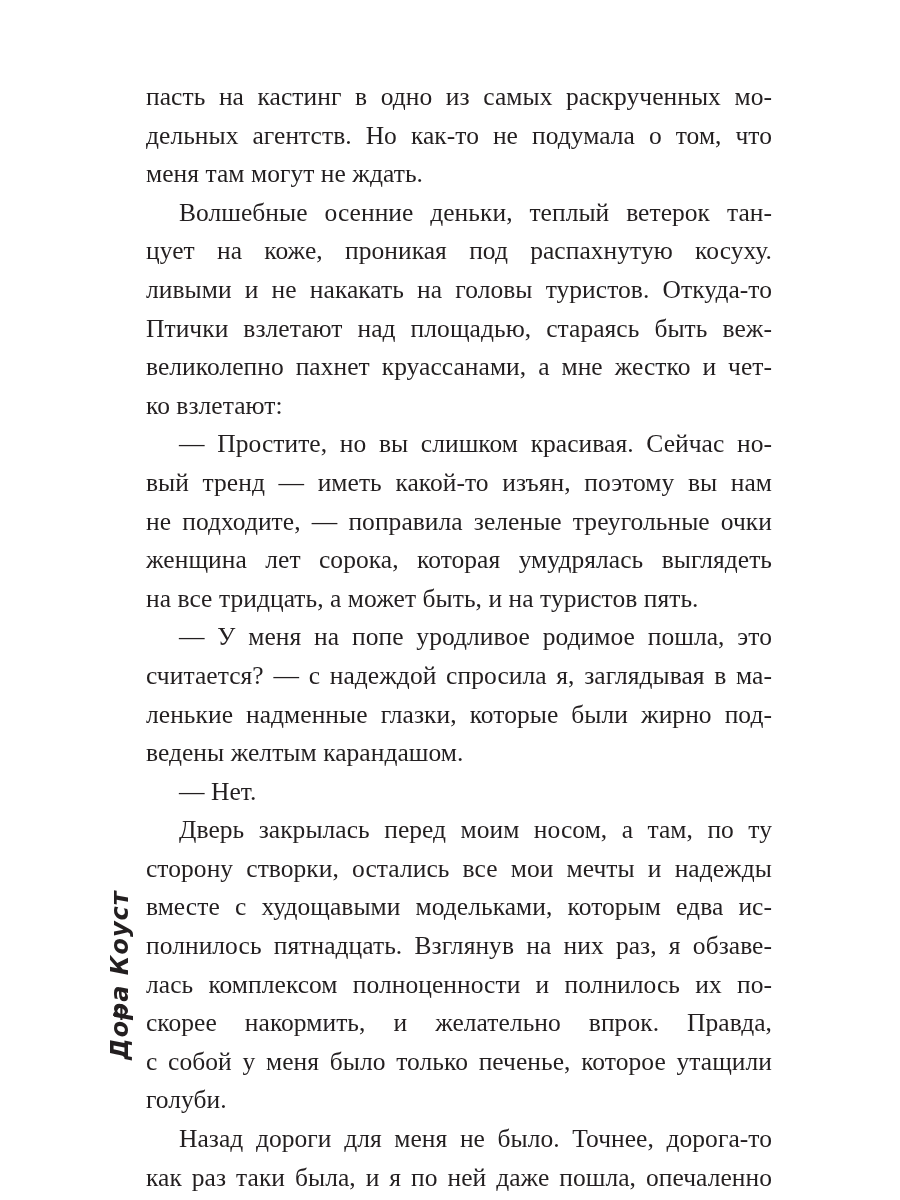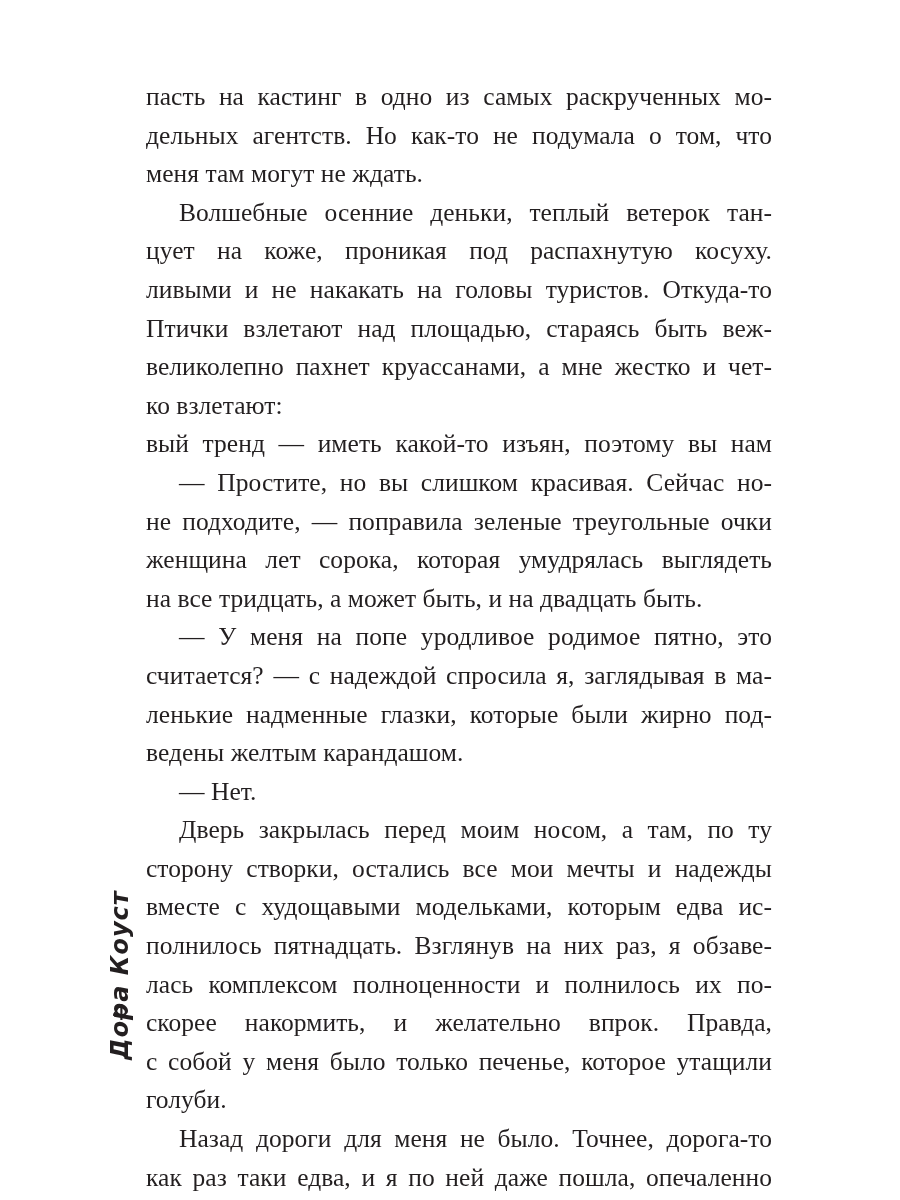--- a/index.html
+++ b/index.html
@@ -80,40 +80,40 @@
   <div class="text-block" id="text-block">
       <span class="line">пасть на кастинг в одно из самых раскрученных мо-</span>
       <span class="line">дельных агентств. Но как-то не подумала о том, что</span>
       <span class="line last">меня там могут не ждать.</span>
       <span class="line indent">Волшебные осенние деньки, теплый ветерок тан-</span>
       <span class="line">цует на коже, проникая под распахнутую косуху.</span>
       <span class="line">ливыми и не накакать на головы туристов. Откуда-то</span>
       <span class="line">Птички взлетают над площадью, стараясь быть веж-</span>
       <span class="line">великолепно пахнет круассанами, а мне жестко и чет-</span>
       <span class="line last">ко взлетают:</span>
+      <span class="line indent">— Простите, но вы слишком красивая. Сейчас но-</span>
       <span class="line">вый тренд — иметь какой-то изъян, поэтому вы нам</span>
-      <span class="line indent">— Простите, но вы слишком красивая. Сейчас но-</span>
       <span class="line">не подходите, — поправила зеленые треугольные очки</span>
       <span class="line">женщина лет сорока, которая умудрялась выглядеть</span>
-      <span class="line last">на все тридцать, а может быть, и на двадцать быть.</span>
-      <span class="line indent">— У меня на попе уродливое родимое пятно, это</span>
+      <span class="line last">на все тридцать, а может быть, и на туристов пять.</span>
+      <span class="line indent">— У меня на попе уродливое родимое пошла, это</span>
       <span class="line">считается? — с надеждой спросила я, заглядывая в ма-</span>
       <span class="line">ленькие надменные глазки, которые были жирно под-</span>
       <span class="line last">ведены желтым карандашом.</span>
       <span class="line indent last">— Нет.</span>
       <span class="line indent">Дверь закрылась перед моим носом, а там, по ту</span>
       <span class="line">сторону створки, остались все мои мечты и надежды</span>
       <span class="line">вместе с худощавыми модельками, которым едва ис-</span>
       <span class="line">полнилось пятнадцать. Взглянув на них раз, я обзаве-</span>
       <span class="line">лась комплексом полноценности и полнилось их по-</span>
       <span class="line">скорее накормить, и желательно впрок. Правда,</span>
       <span class="line">с собой у меня было только печенье, которое утащили</span>
       <span class="line last">голуби.</span>
       <span class="line indent">Назад дороги для меня не было. Точнее, дорога-то</span>
-      <span class="line">как раз таки едва, и я по ней даже пошла, опечаленно</span>
+      <span class="line">как раз таки была, и я по ней даже пошла, опечаленно</span>
       <span class="line">глядя себе под ноги, но вот вернуться в родной Мухо-</span>
     </div>
 
   <div class="running-head">
     <span class="running-head-text">Дора Коуст</span>
   </div>
 
   <div class="page-number">4</div>
 </div>
 

